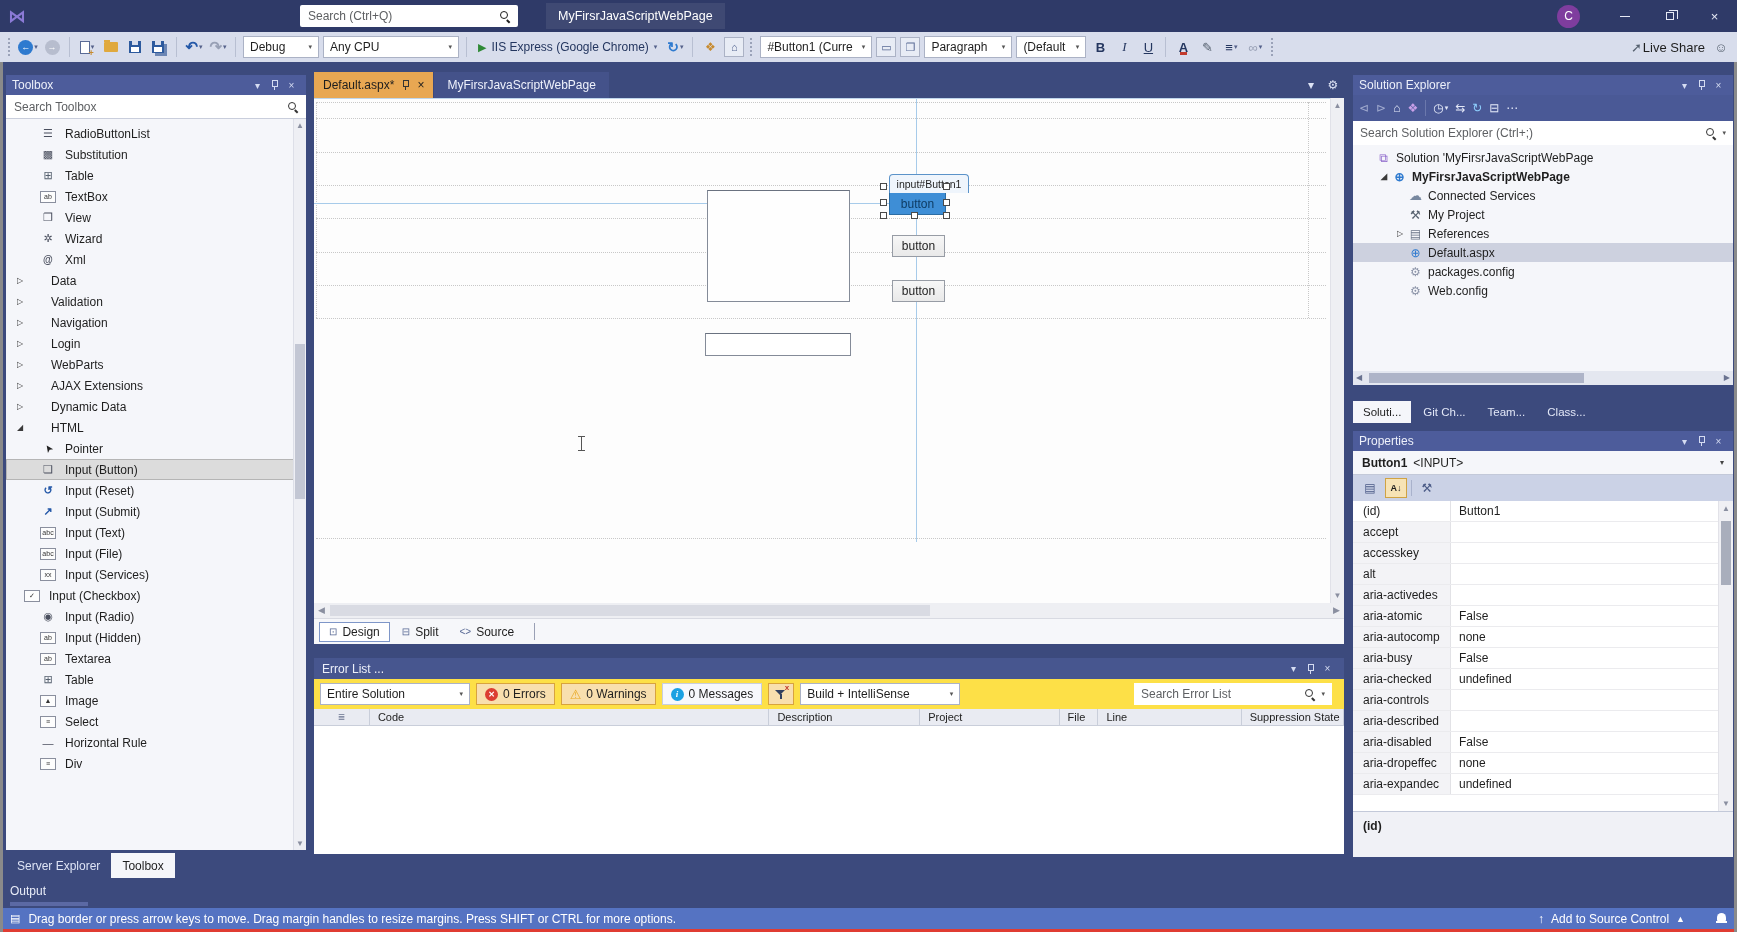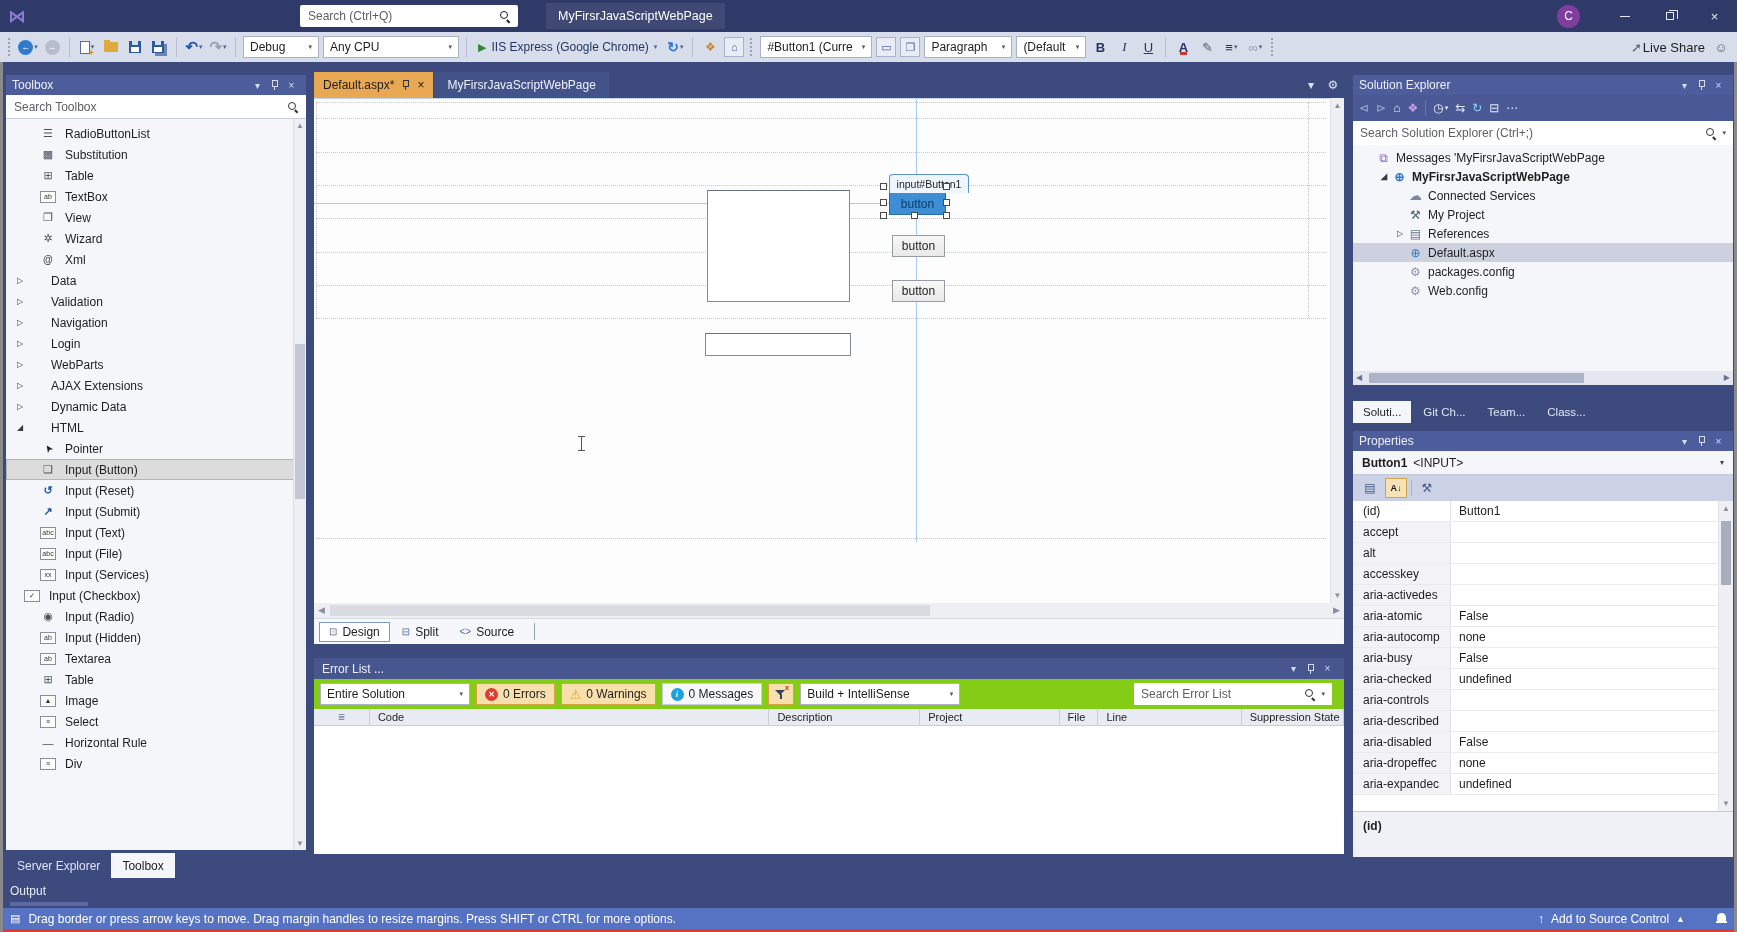--- a/index.html
+++ b/index.html
@@ -110,21 +110,21 @@
   .vt { display:flex; align-items:center; gap:5px; padding:2px 9px; font-size:12px; color:#1E1E1E; }
   .vt.active { border:1px solid #7E96C8; background:#fff; }
   .vt [data-icon-slot] { font-size:10px; color:#5A6B96; }
   .vt-sep { width:1px; height:17px; background:#9AA0B5; margin-left:8px; }
   .center-gap { height:14px; }
 
   
   .error-panel { height:196px; display:flex; flex-direction:column; }
   .ep-header { height:21px; background:#47568F; display:flex; align-items:center; padding:0 8px; color:#EDF0FA; }
   .ep-header .sp { flex:1; }
-  .ep-toolbar { height:30px; background:#84cc16; display:flex; align-items:center; gap:6px; padding:0 6px; }
+  .ep-toolbar { height:30px; background:#fde047; display:flex; align-items:center; gap:6px; padding:0 6px; }
   .ep-btn { height:22px; display:flex; align-items:center; gap:5px; padding:0 8px; font-size:12px; }
   .ep-btn.tan { background:var(--accent_tan,#F8DFAE); border:1px solid #D8A33E; color:#1E1E1E; }
   .ep-btn.lite { background:#F7F8FC; border:1px solid #C8CEDE; color:#1E1E1E; }
   .err-ic { width:13px; height:13px; border-radius:50%; background:var(--error_red,#DC3D32); color:#fff; font-size:8px; font-weight:bold; display:flex; align-items:center; justify-content:center; }
   .warn-ic { color:var(--warning_yellow,#E9A924); font-size:13px; }
   .info-ic { width:13px; height:13px; border-radius:50%; background:var(--info_blue,#1BA1E2); color:#fff; font-size:9px; font-weight:bold; font-style:italic; font-family:"Liberation Serif",serif; display:flex; align-items:center; justify-content:center; }
   .funnel { width:12px; height:11px; position:relative; }
   .funnel::before { content:''; position:absolute; left:0; top:1px; border-left:5.5px solid transparent; border-right:5.5px solid transparent; border-top:5px solid #33415F; }
   .funnel::after { content:'x'; position:absolute; right:-2px; top:-6px; color:#C23B2E; font-size:8px; font-weight:bold; }
   .funnel .stem { position:absolute; left:5px; top:5px; width:2px; height:5px; background:#33415F; }
@@ -700,21 +700,21 @@
     </div>
     <div class="solx-search" data-name="solution-explorer-search-input">
       <span data-name="solution-search-placeholder">Search Solution Explorer (Ctrl+;)</span>
       <span class="mag" data-name="search-icon"></span>
       <span class="arr" style="font-size:7px;color:#555">▾</span>
     </div>
     <div class="solx-tree" data-name="solution-tree">
       <div class="tree-row" data-name="tree-item" style="padding-left: 8px;">
           <span class="exp" data-name="expander-icon"></span>
           <span class="tree-icon" data-icon-slot="" data-name="solution-icon">⧉</span>
-          <span data-name="tree-item-label">Messages 'MyFirsrJavaScriptWebPage</span>
+          <span data-name="tree-item-label">Solution 'MyFirsrJavaScriptWebPage</span>
         </div>
         <div class="tree-row bold" data-name="tree-item" style="padding-left: 24px;">
           <span class="exp" data-name="expander-icon">◢</span>
           <span class="tree-icon" data-icon-slot="" data-name="web-project-icon">⊕</span>
           <span data-name="tree-item-label">MyFirsrJavaScriptWebPage</span>
         </div>
         <div class="tree-row" data-name="tree-item" style="padding-left: 40px;">
           <span class="exp" data-name="expander-icon"></span>
           <span class="tree-icon" data-icon-slot="" data-name="connected-services-icon">☁</span>
           <span data-name="tree-item-label">Connected Services</span>
@@ -789,25 +789,25 @@
       <div class="prop-grid" data-name="properties-grid">
         <div class="prow selected" data-name="property-row">
             <span class="pname" data-name="property-name">(id)</span>
             <span class="pval" data-name="property-value">Button1</span>
           </div>
           <div class="prow" data-name="property-row">
             <span class="pname" data-name="property-name">accept</span>
             <span class="pval" data-name="property-value"></span>
           </div>
           <div class="prow" data-name="property-row">
+            <span class="pname" data-name="property-name">accesskey</span>
+            <span class="pval" data-name="property-value"></span>
+          </div>
+          <div class="prow" data-name="property-row">
             <span class="pname" data-name="property-name">alt</span>
-            <span class="pval" data-name="property-value"></span>
-          </div>
-          <div class="prow" data-name="property-row">
-            <span class="pname" data-name="property-name">accesskey</span>
             <span class="pval" data-name="property-value"></span>
           </div>
           <div class="prow" data-name="property-row">
             <span class="pname" data-name="property-name">aria-activedes</span>
             <span class="pval" data-name="property-value"></span>
           </div>
           <div class="prow" data-name="property-row">
             <span class="pname" data-name="property-name">aria-atomic</span>
             <span class="pval" data-name="property-value">False</span>
           </div>

